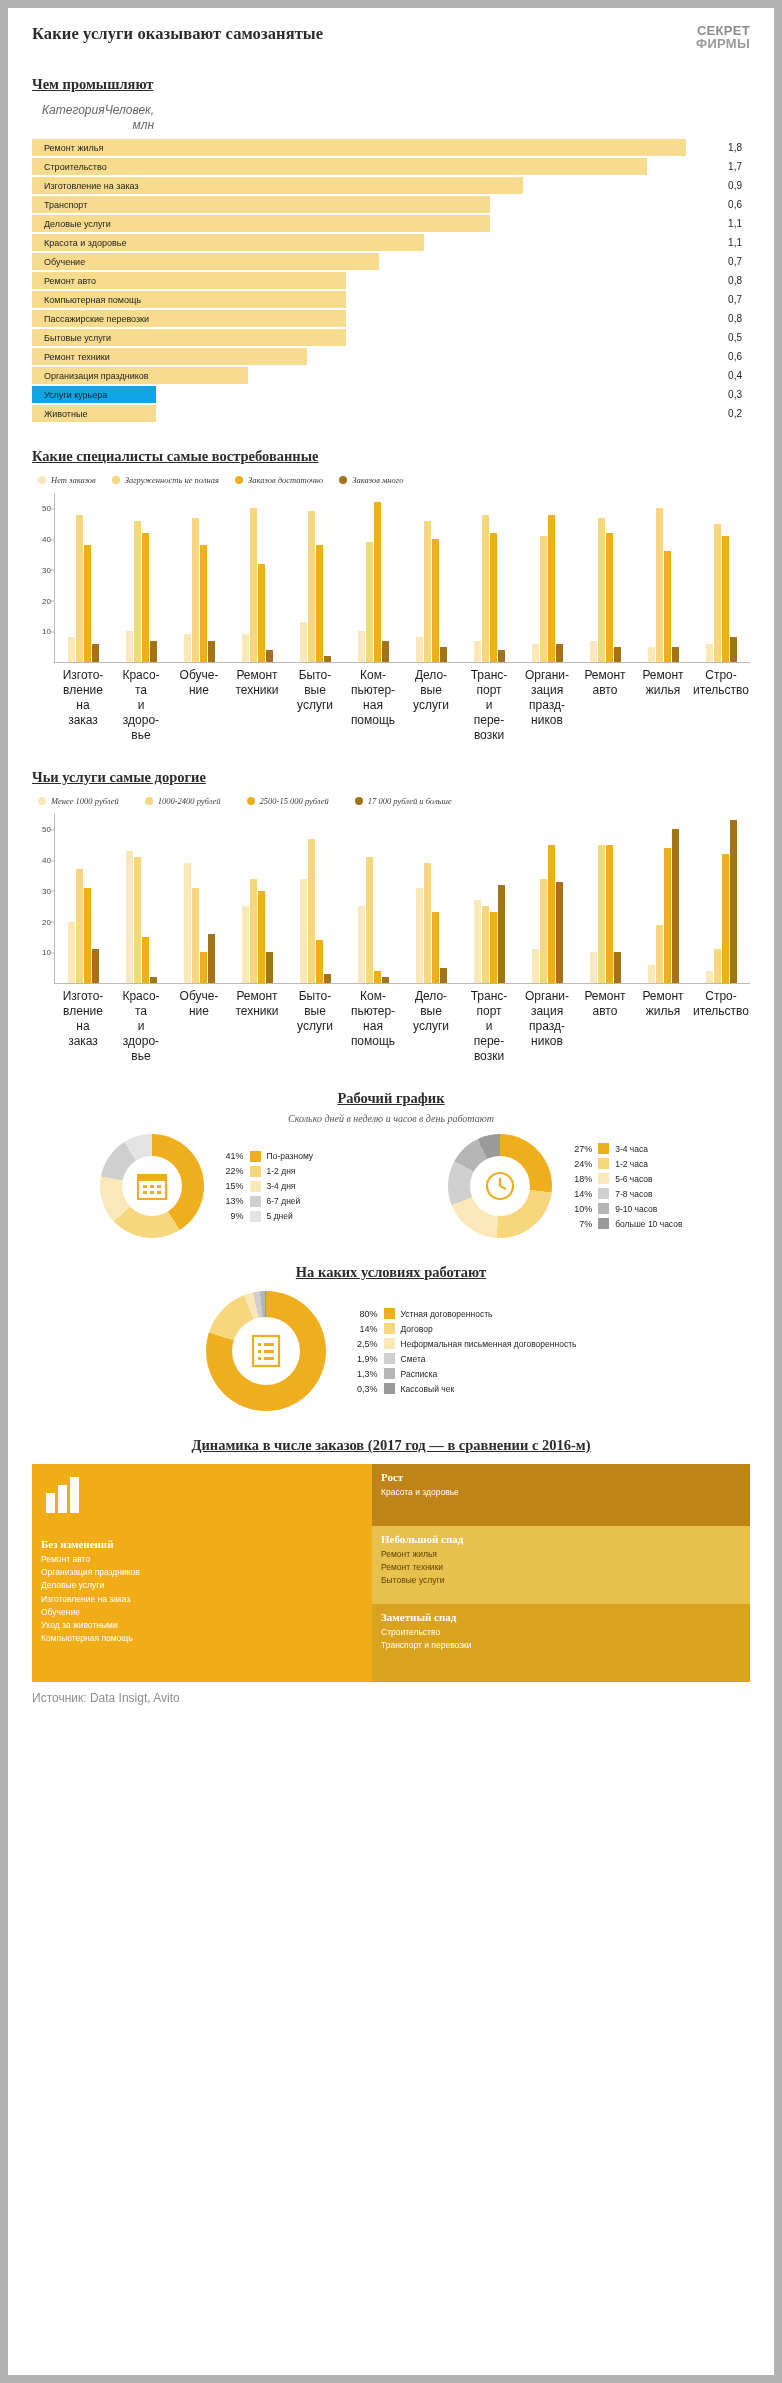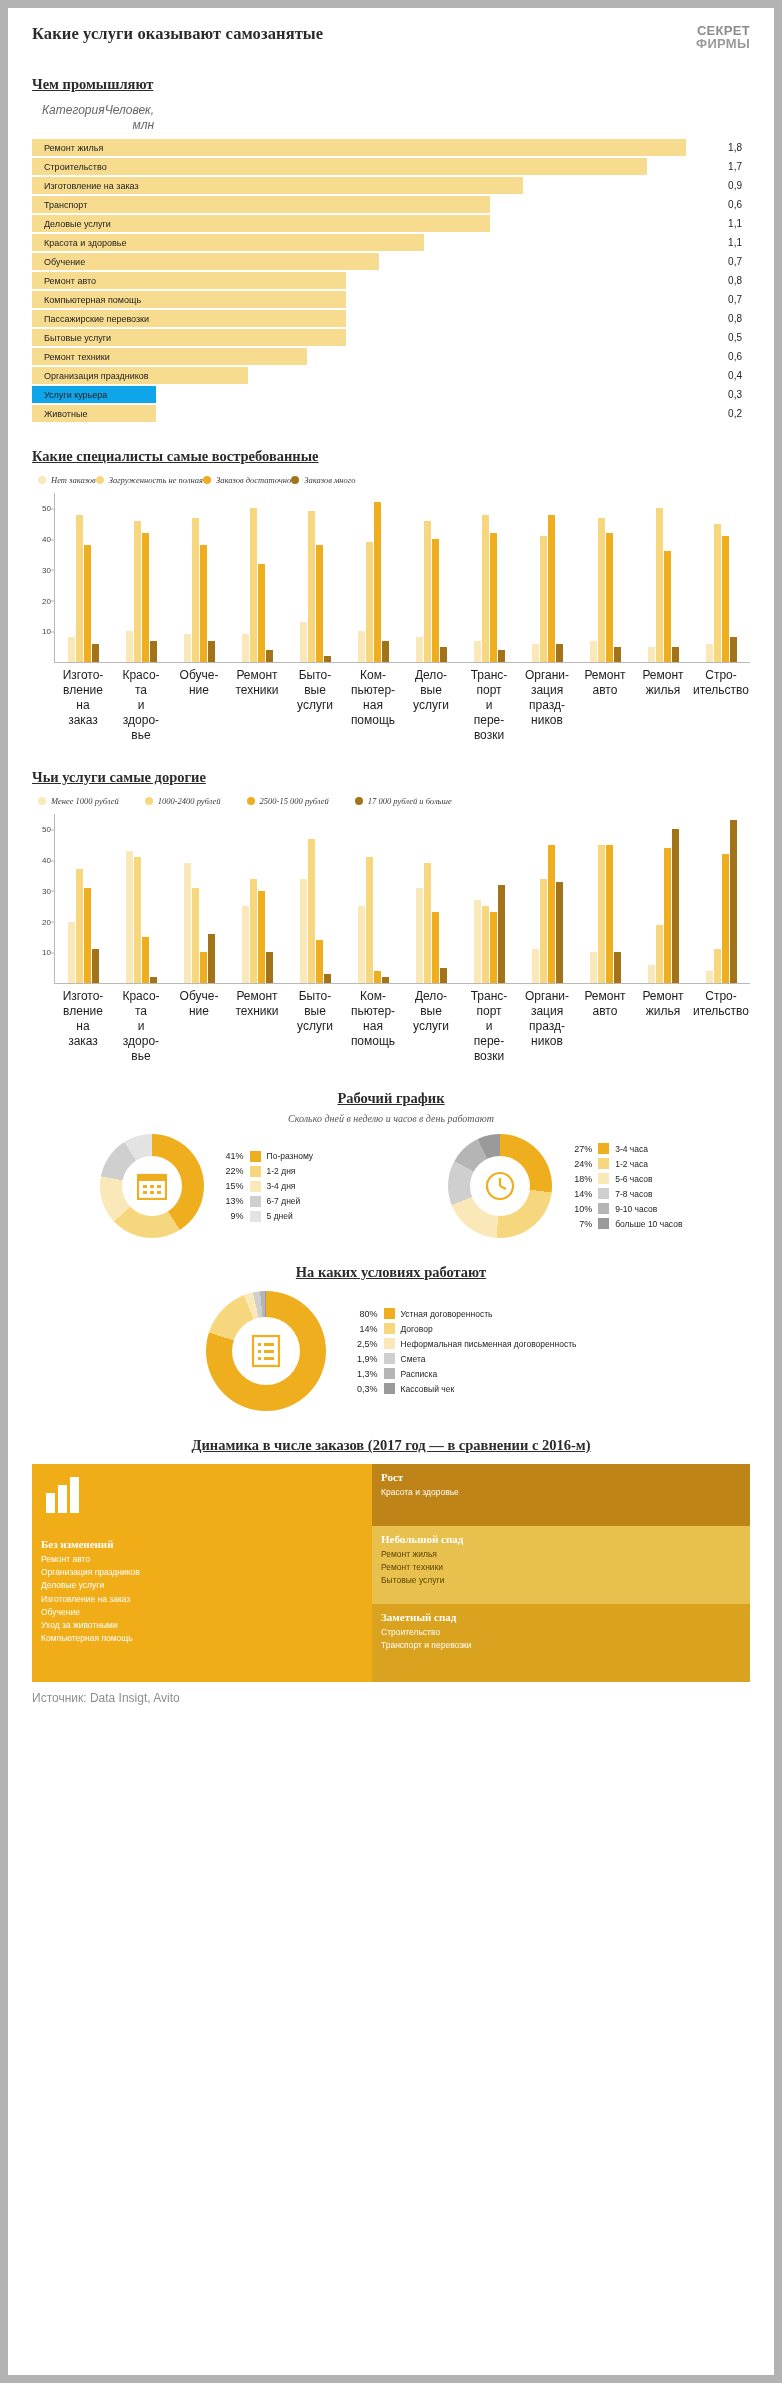--- a/index.html
+++ b/index.html
@@ -43,21 +43,21 @@
   
   .c1-head { display:flex; font-style: italic; font-size: 12px; color:#666; padding: 0 4px 6px 10px; }
   .c1-head .rt { text-align:right; line-height:1.25; }
   .c1-row { display:flex; align-items:center; margin-bottom: 2px; height: 17px; }
   .c1-barwrap { flex: 1; position:relative; height: 17px; }
   .c1-bar { height: 17px; background: #f7db8e; display:flex; align-items:center; }
   .c1-lbl { font-size: 9px; color:#1d1d1d; padding-left: 12px; white-space: nowrap; }
   .c1-val { width: 64px; text-align:right; font-size: 10px; color:#1d1d1d; padding-right: 8px;}
 
   
-  .legend { display:flex; gap: 0; align-items:center; margin: 2px 0 8px 6px; flex-wrap: wrap; }
+  .legend { display:flex; gap: 16px; align-items:center; margin: 2px 0 8px 6px; flex-wrap: wrap; }
   .legend.wide { gap: 26px; }
   .lg { display:flex; align-items:center; gap:5px; }
   .lg i { width:8px; height:8px; border-radius:50%; display:block; }
   .lg span { font-family:"Liberation Serif",serif; font-style:italic; font-size:8.5px; color:#3a3a3a; }
 
   .plot { position: relative; height: 170px; margin-left: 22px; border-left: 1px solid #b9b9b9; border-bottom: 1px solid #b9b9b9; }
   .ytick { position:absolute; left:-22px; width:18px; text-align:right; font-size:8px; color:#444; transform: translateY(-50%); }
   .ytick::after { content:""; position:absolute; right:-4px; top:50%; width:4px; height:1px; background:#b9b9b9; }
   .groups { position:absolute; left:0; right:0; bottom:0; top:0; display:flex; }
   .grp { flex:1; display:flex; align-items:flex-end; justify-content:center; gap:1px; height:100%; }

